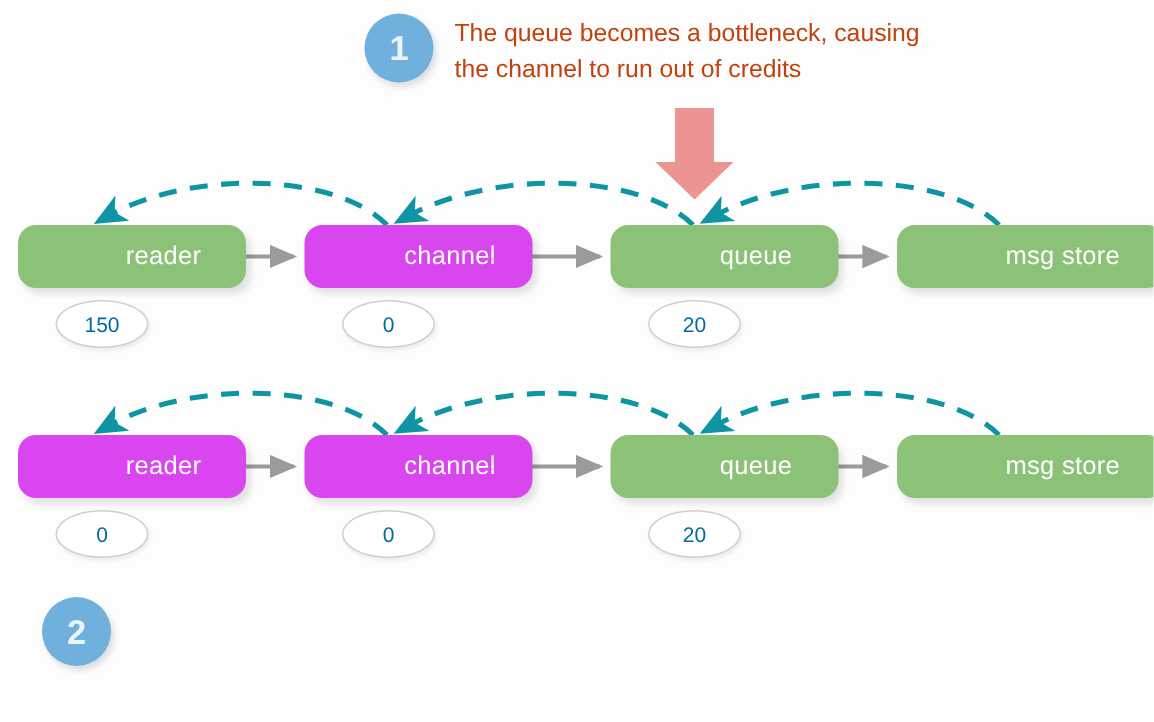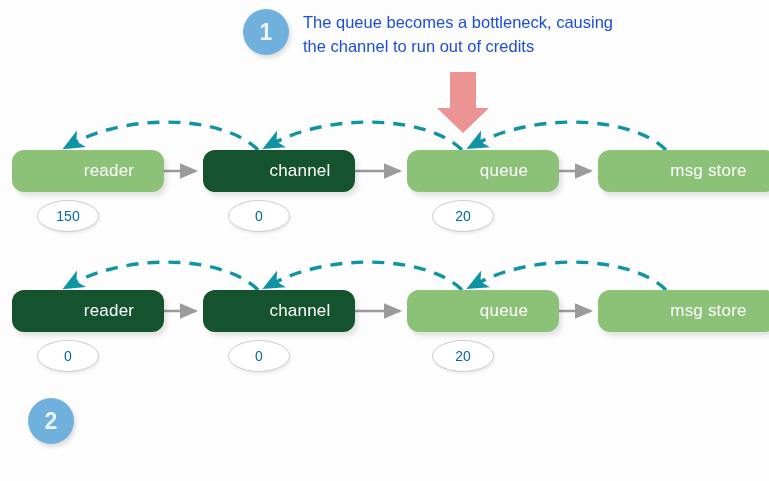--- a/index.html
+++ b/index.html
@@ -45,21 +45,21 @@
     color: #eaf4fb;
     font-size: 23px;
     font-weight: bold;
     display: flex;
     align-items: center;
     justify-content: center;
     flex: 0 0 auto;
     box-shadow: 2px 3px 4px rgba(0,0,0,0.13);
   }
   .step-text {
-    color: #1d4ed8;
+    color: #c2410c;
     font-size: 16.5px;
     line-height: 24px;
     margin-left: 14px;
     padding-top: 1px;
     white-space: pre-line;
   }
   #step1 { left: 243px; top: 9px; }
   #step2 { left: 28px; top: 398px; }
 
   
@@ -70,21 +70,21 @@
     display: flex;
     align-items: center;
     justify-content: center;
     color: #ffffff;
     font-size: 17px;
     box-shadow: 3px 4px 5px rgba(0,0,0,0.11);
     letter-spacing: 0.2px;
     padding-left: 42px;
   }
   .node.green  { background: #8cc278; }
-  .node.yellow { background: #14532d; }
+  .node.yellow { background: #d946ef; }
 
   
   .credit {
     position: absolute;
     width: 60px;
     height: 30px;
     border-radius: 50%;
     background: #ffffff;
     border: 1.3px solid #cfcfcf;
     color: #0369a1;

